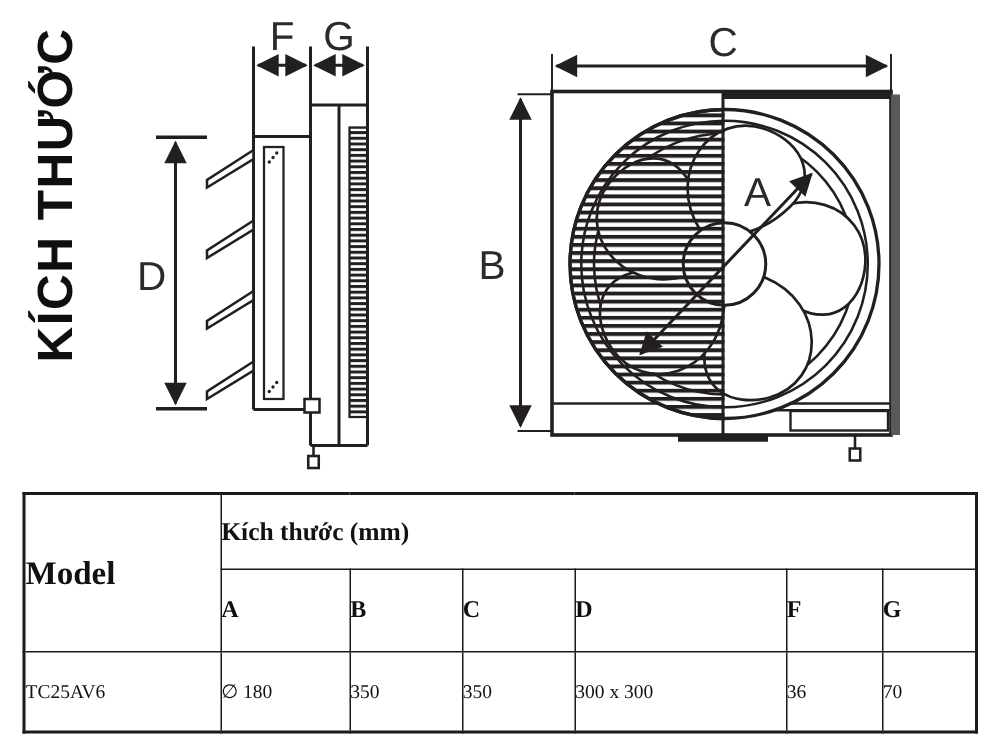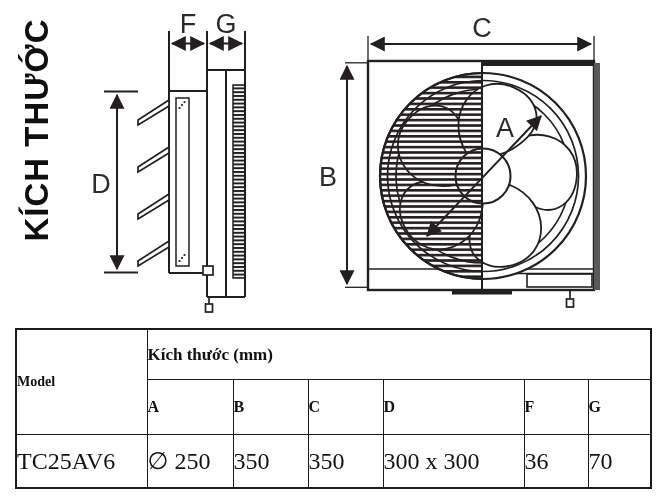--- a/index.html
+++ b/index.html
@@ -13,22 +13,22 @@
   #drawing{position:absolute;left:0;top:0;}
   svg text{font-family:"Liberation Sans","DejaVu Sans",sans-serif;font-size:27px;fill:#2b2b2b;}
   
   #spec-table-wrap{position:absolute;left:15px;top:328px;width:635px;}
   table{border-collapse:collapse;width:635px;table-layout:fixed;}
   table,td{border:1.6px solid #1a1a1a;}
   table{border-width:2.6px;}
   td{text-align:left;vertical-align:middle;padding:0;color:#111;font-family:Liberation Serif, serif;}
   .r1 td{height:49px;font-size:17px;font-weight:700;}
   .r2 td{height:54px;font-size:16px;font-weight:700;}
-  .r3 td{height:52px;font-size:24px;font-weight:400;}
-  td.model-cell{font-size:14px;font-weight:700;}
+  .r3 td{height:52px;font-size:13px;font-weight:400;}
+  td.model-cell{font-size:22px;font-weight:700;}
 </style>
 </head>
 <body>
 
 <div id="page">
 
   <div id="vtitle">KÍCH THƯỚC</div>
 
   <svg id="drawing" width="665" height="325" viewBox="0 0 665 325">
     <defs>
@@ -175,21 +175,21 @@
       <tr class="r2">
         <td>A</td>
         <td>B</td>
         <td>C</td>
         <td>D</td>
         <td>F</td>
         <td>G</td>
       </tr>
       <tr class="r3">
         <td>TC25AV6</td>
-        <td>∅ 250</td>
+        <td>∅ 180</td>
         <td>350</td>
         <td>350</td>
         <td>300 x 300</td>
         <td>36</td>
         <td>70</td>
       </tr>
     </tbody>
       </table>
   </div>
 

